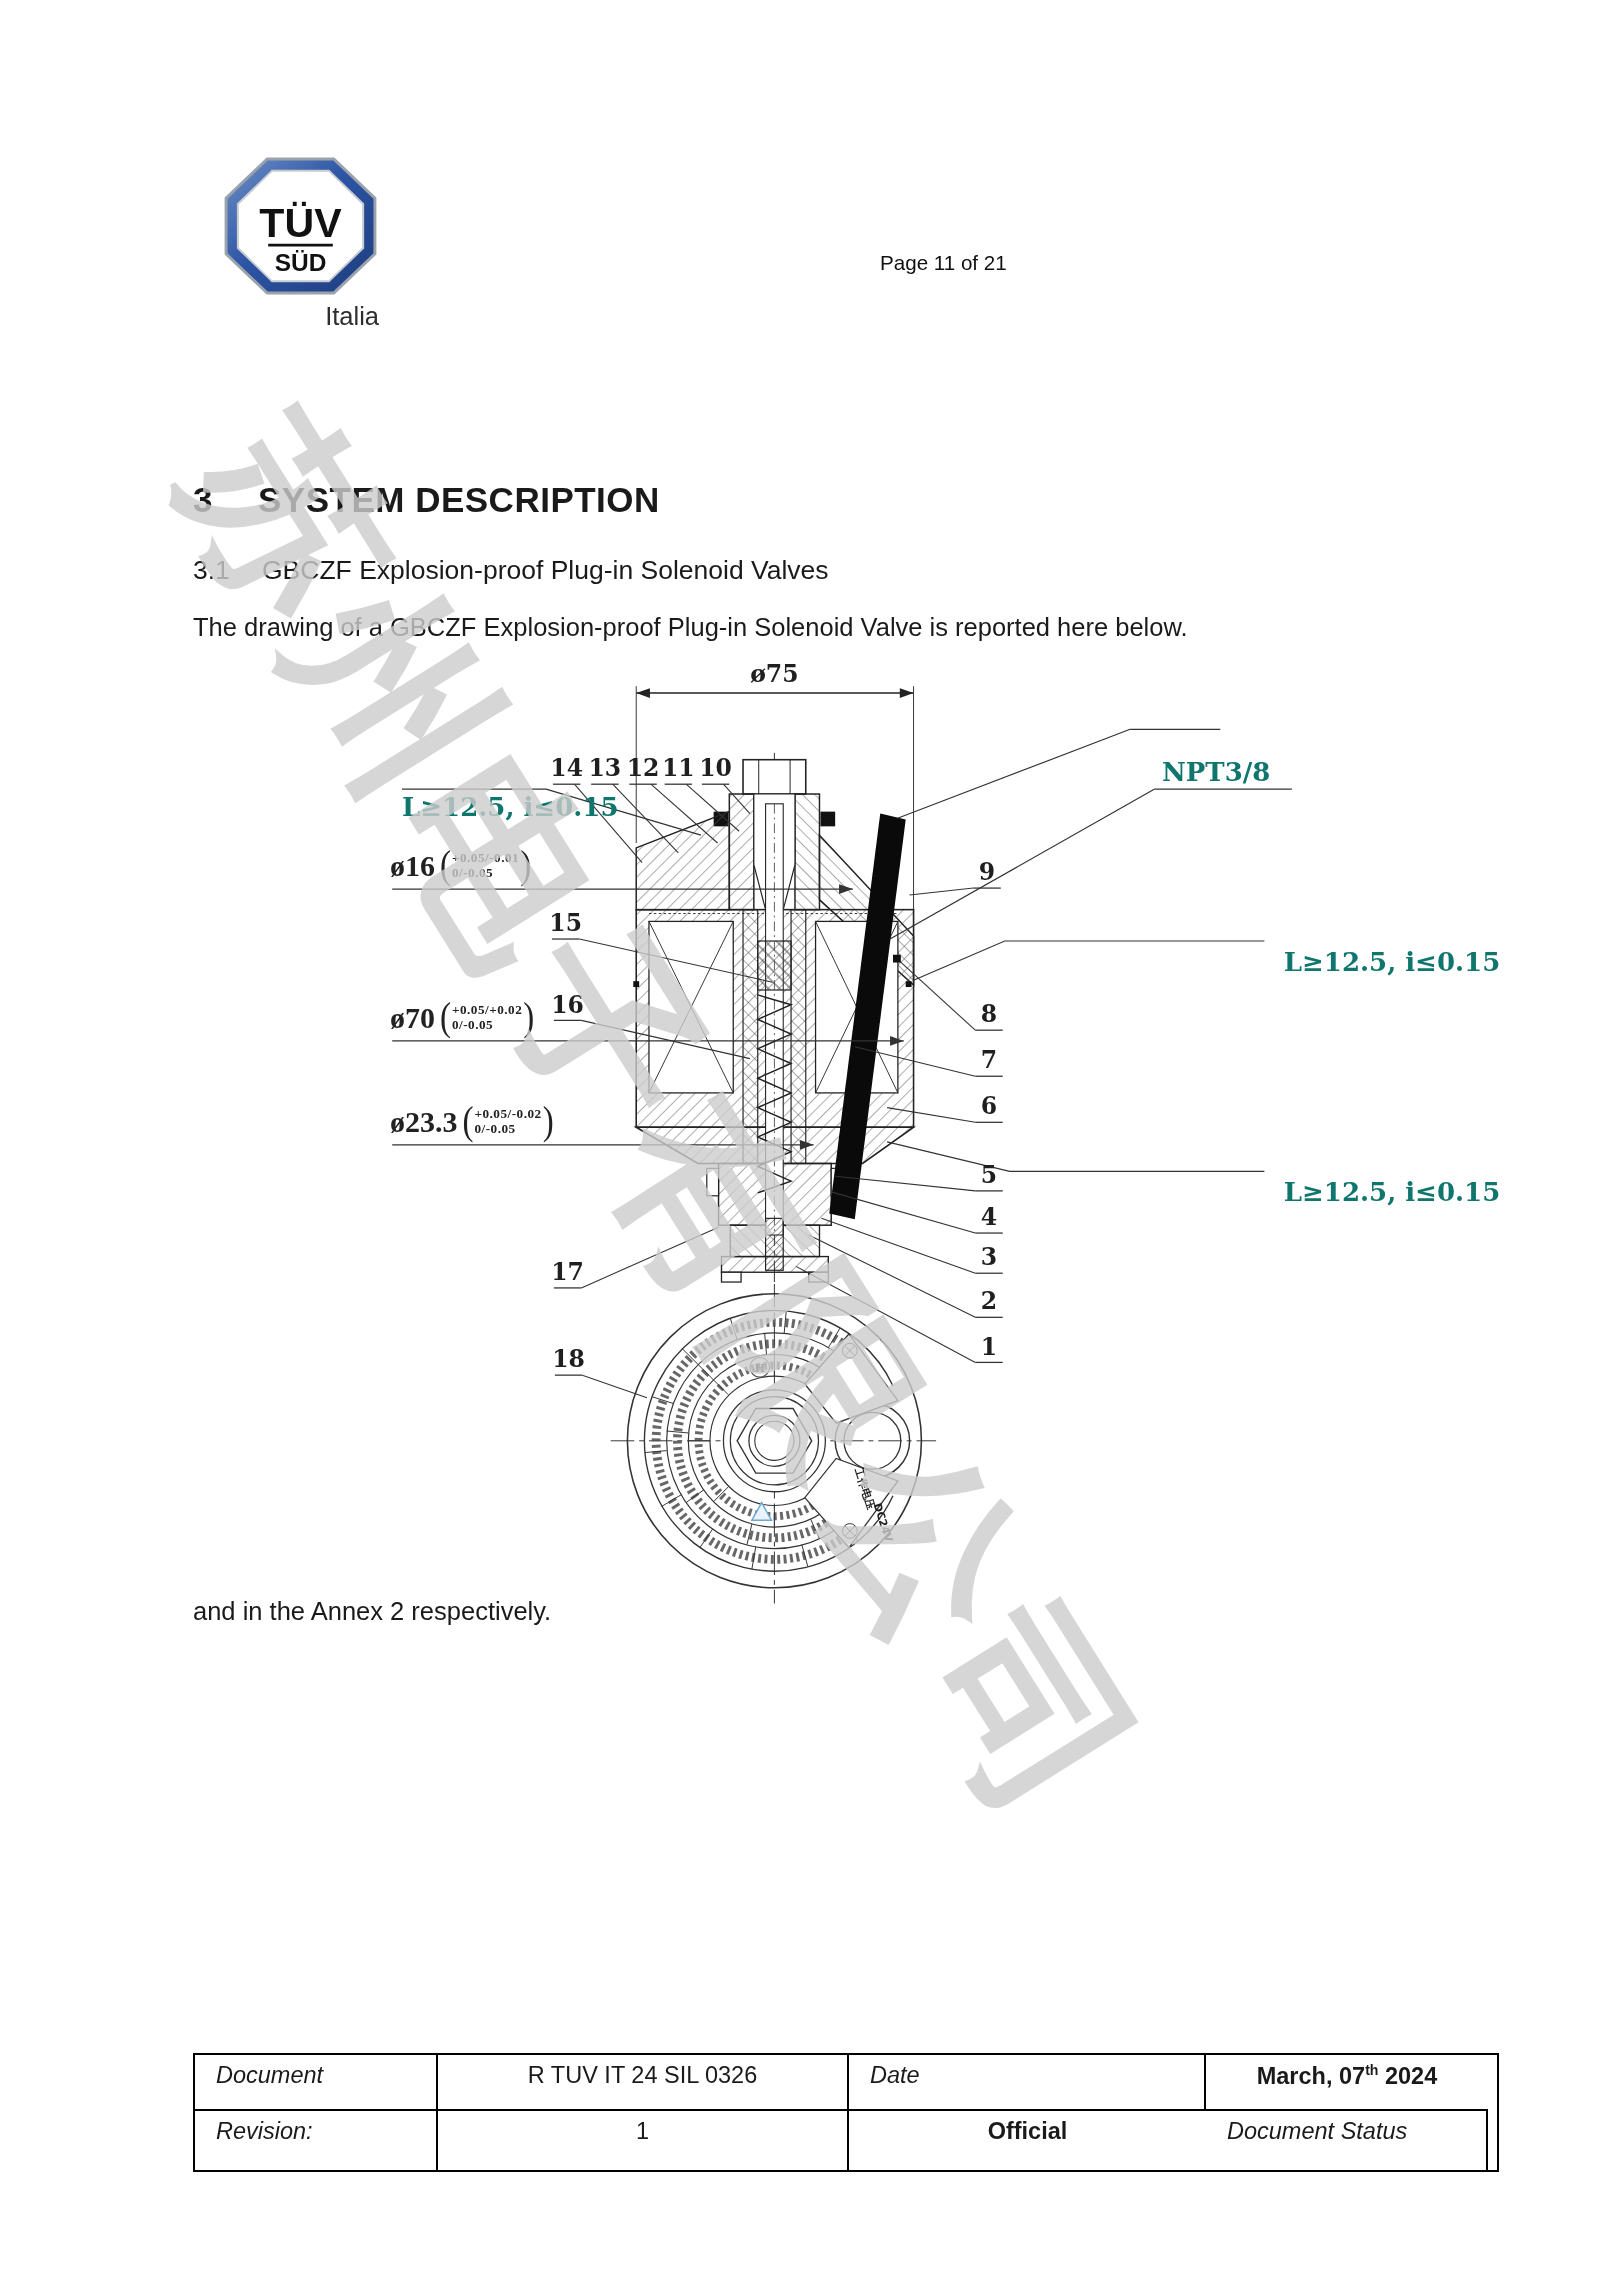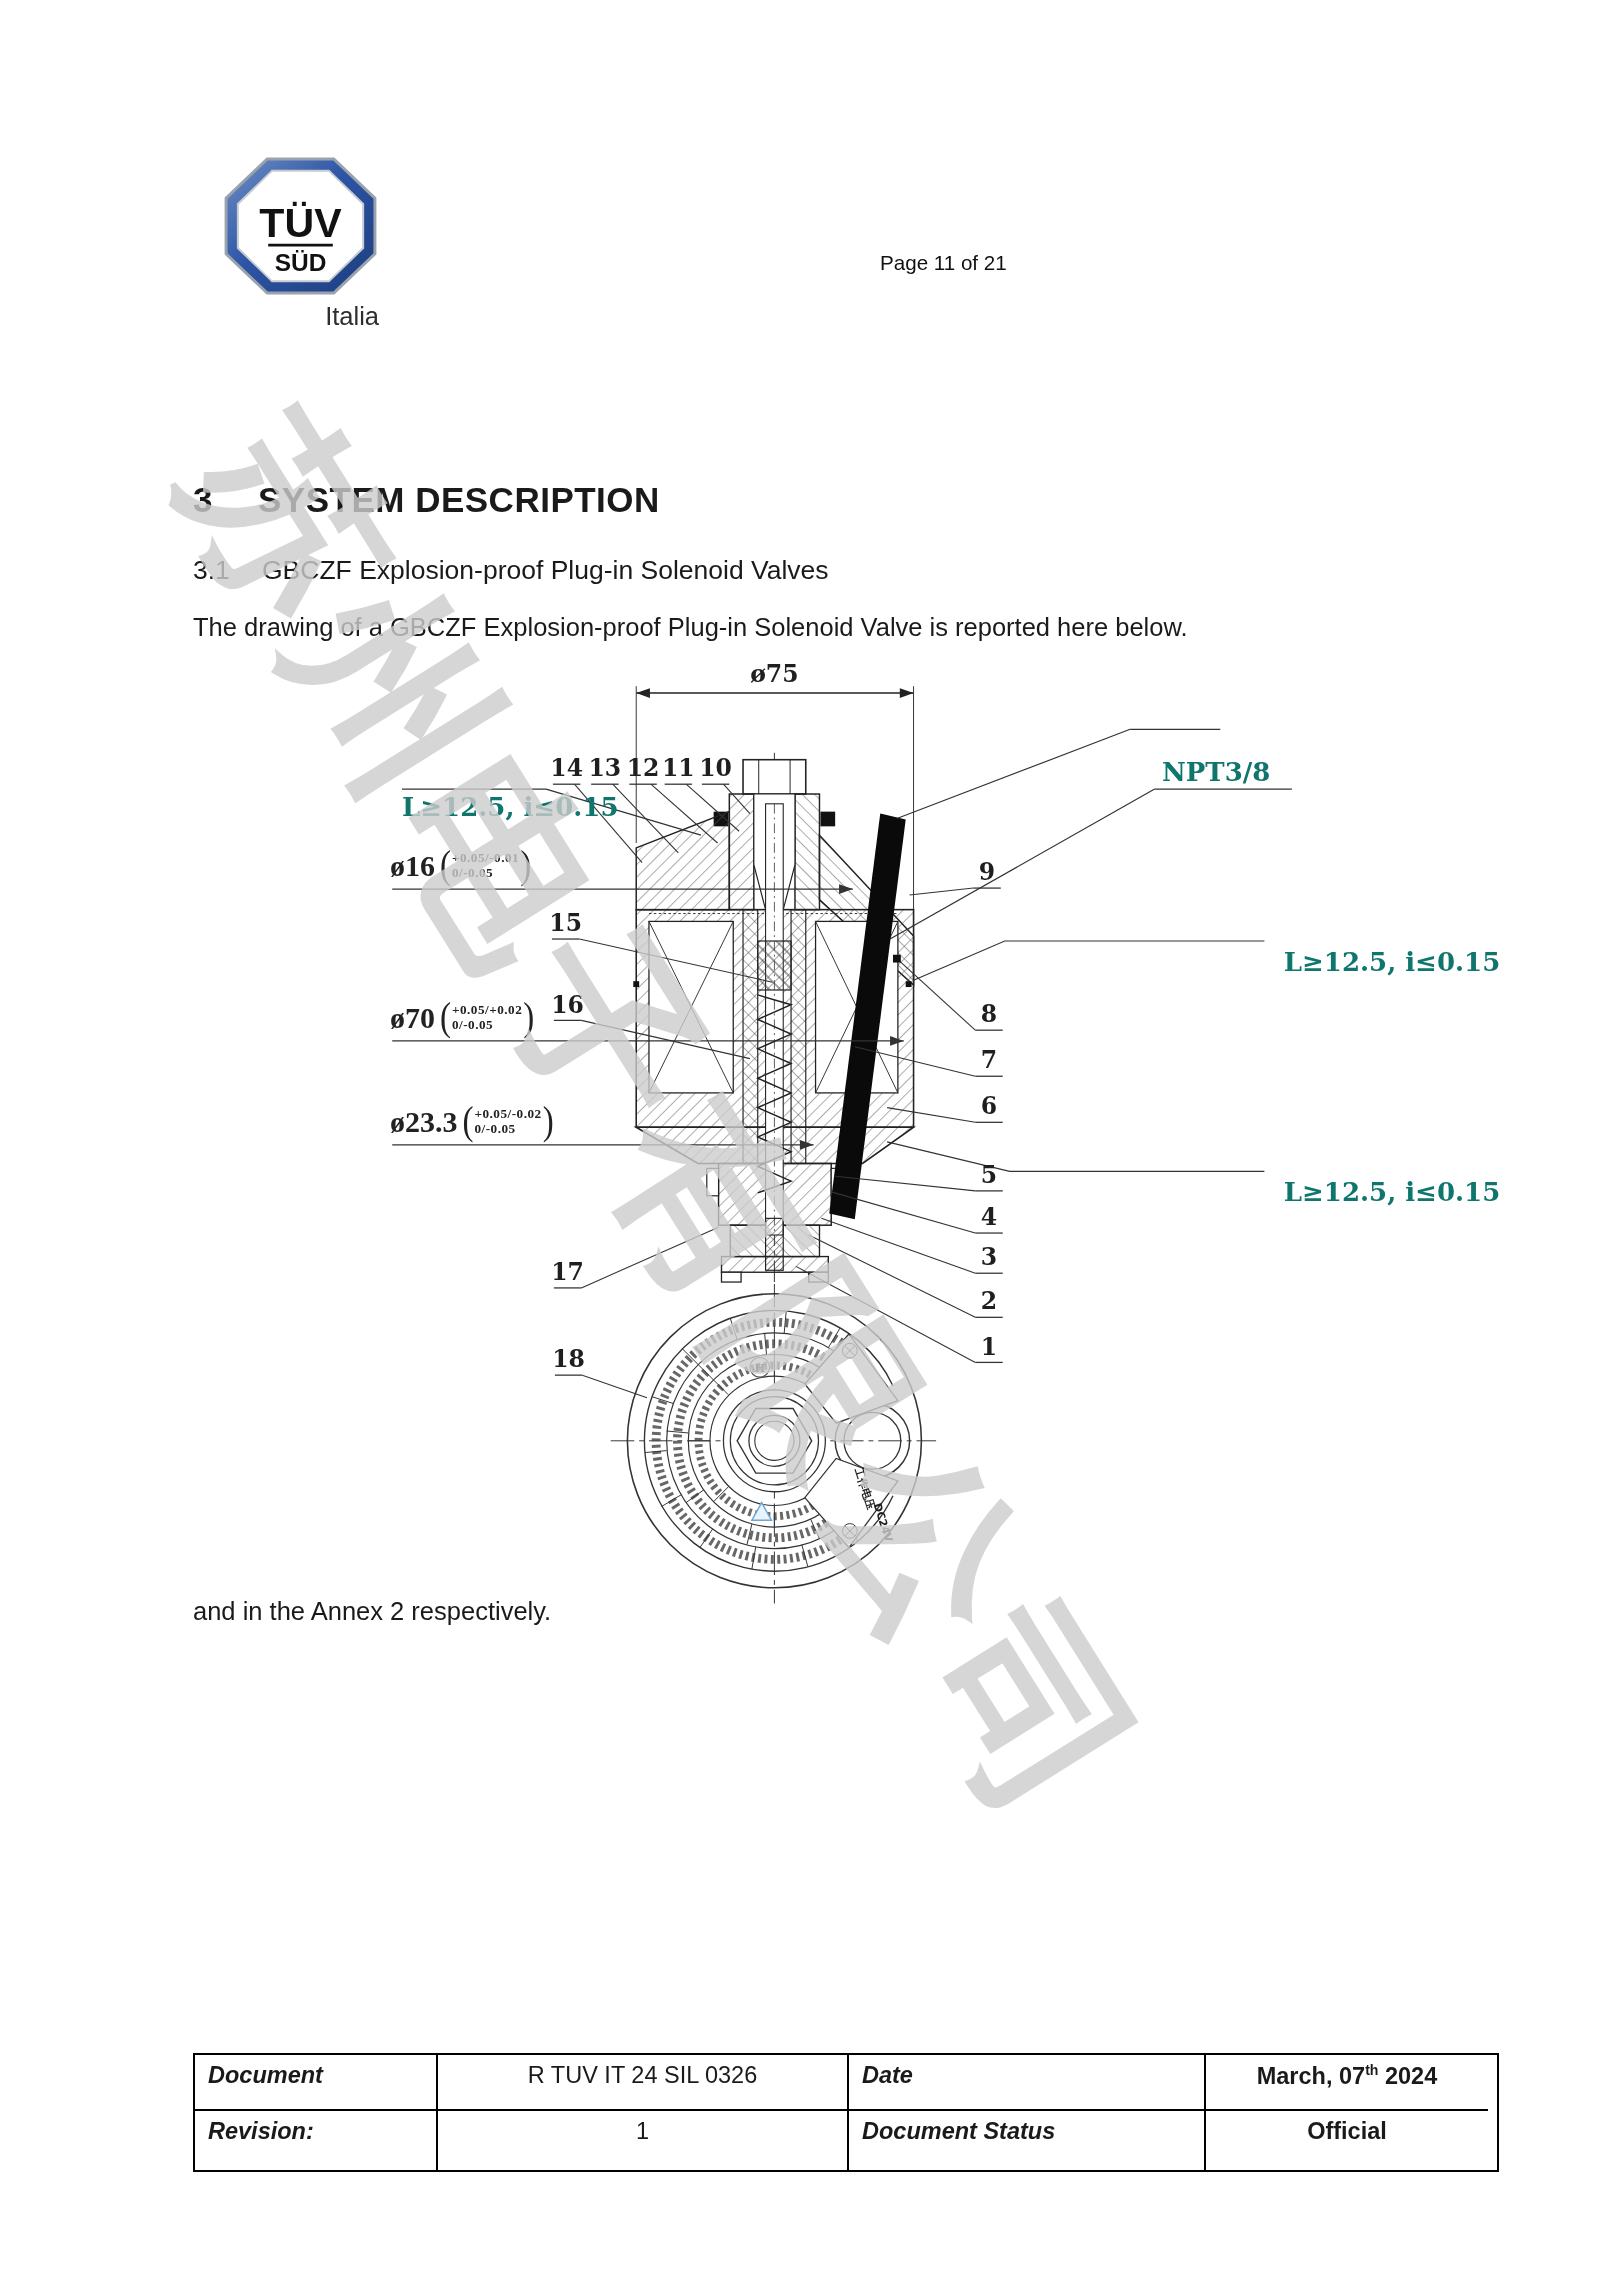--- a/index.html
+++ b/index.html
@@ -29,21 +29,21 @@
   .dim-paren.close{margin:0 0 0 1px;}
   .dim-stack{display:flex;flex-direction:column;font-size:13.2px;line-height:14.7px;letter-spacing:0.5px;}
   .note-center{text-align:center;}
 
   
   .ftable{left:193px;top:2053px;width:1302px;border:2.9px solid #000;display:grid;
           grid-template-columns:243px 411px 357px 282px;grid-template-rows:56px 59px;font-size:23.5px;}
   .fcell{border-right:2.9px solid #000;border-bottom:2.9px solid #000;padding-top:6.9px;box-sizing:border-box;}
   .fcell.last-col{border-right:none;font-weight:bold;}
   .fcell.last-row{border-bottom:none;}
-  .flabel{font-weight:bold;font-style:italic;padding-left:13px;}
+  .flabel{font-weight:normal;font-style:italic;padding-left:21px;}
   .fvalue{text-align:center;}
   sup{font-size:.6em;}
 
   
   .watermark{left:343px;top:372px;font-size:191px;letter-spacing:9.8px;color:#cdcdcd;opacity:.8;
              transform:rotate(58deg);transform-origin:0 0;white-space:nowrap;pointer-events:none;z-index:9;
              font-family:"DejaVu Sans",sans-serif;font-weight:bold;}
 
   svg text{font-family:"DejaVu Serif",serif;font-weight:700;fill:#1f1f1f;}
 </style>
@@ -350,19 +350,19 @@
 
   <div class="abs ftable">
     <div class="fcell flabel">Document</div>
     <div class="fcell fvalue">R TUV IT 24 SIL 0326</div>
     <div class="fcell flabel">Date</div>
     <div class="fcell fvalue last-col">
       <span>March, 07</span><sup>th</sup><span> 2024</span>
     </div>
     <div class="fcell flabel last-row">Revision:</div>
     <div class="fcell fvalue last-row">1</div>
+    <div class="fcell fvalue last-col last-row">Official</div>
     <div class="fcell flabel last-row">Document Status</div>
-    <div class="fcell fvalue last-col last-row">Official</div>
   </div>
 
   <div class="abs watermark">苏州电子有限公司</div>
 </div>
 
 
 </body></html>

